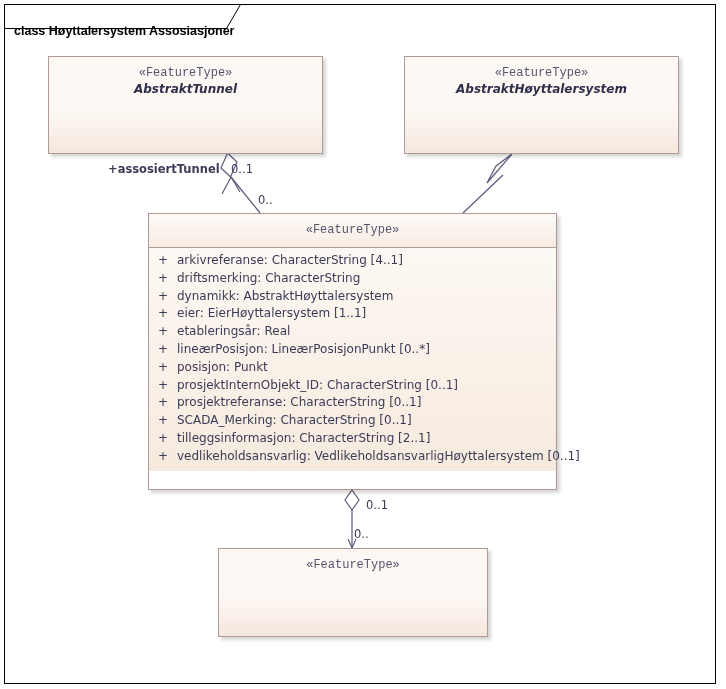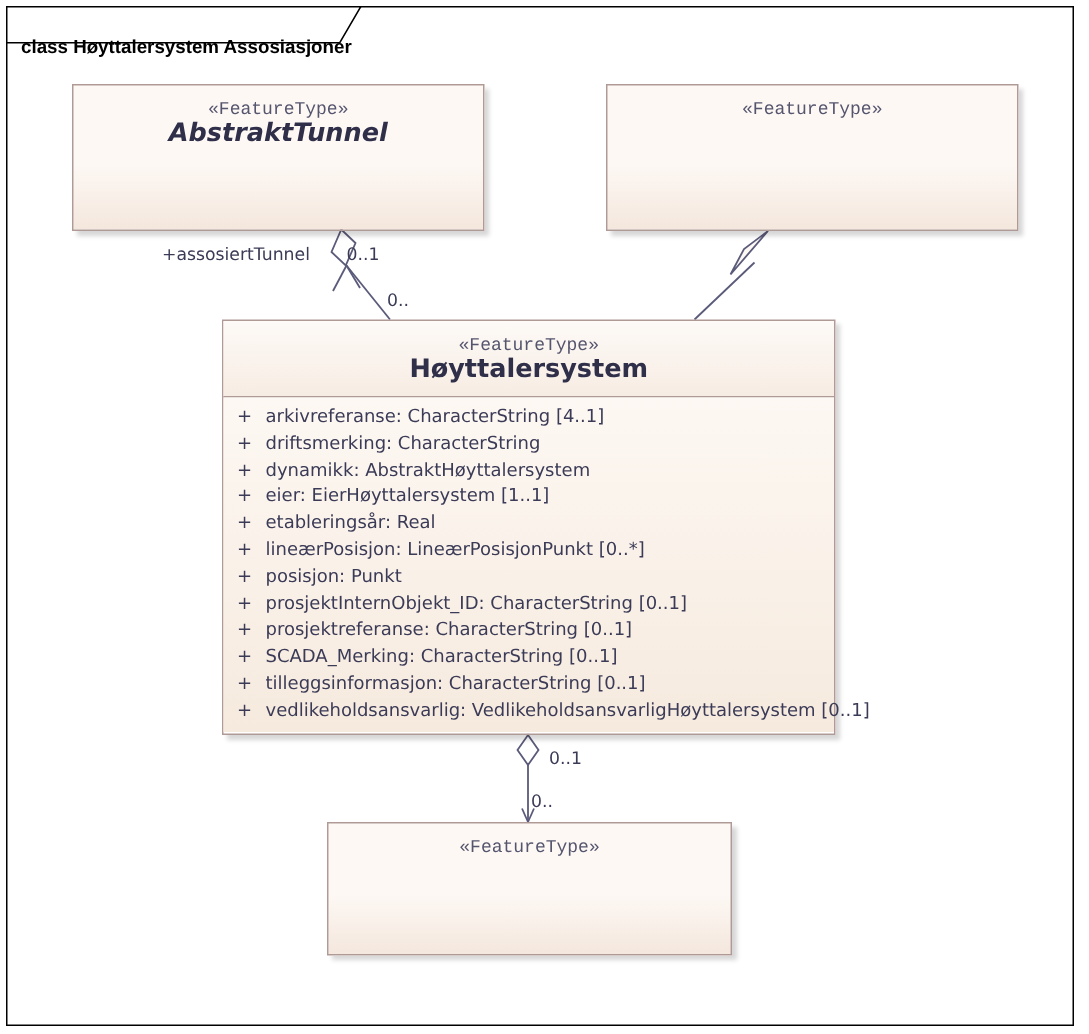--- a/index.html
+++ b/index.html
@@ -83,21 +83,21 @@
   .uml-class.plain .class-header {
     background: transparent;
   }
   .stereotype {
     font-size: 12px;
     color: #55556e;
     line-height: 15px;
     font-family: Liberation Mono, monospace;
   }
   .class-name {
-    font-size: 17px;
+    font-size: 12px;
     font-weight: bold;
     color: #2f2f4a;
     line-height: 17px;
     font-family: "DejaVu Sans", "Liberation Sans", sans-serif;
   }
   .class-name.abstract {
     font-style: italic;
   }
   .attr-divider {
     height: 1px;
@@ -167,45 +167,45 @@
   <g>
     <line x1="352" y1="509" x2="352" y2="548" stroke="#5a5a7a" stroke-width="1.2"></line>
 
     <polygon points="352,490 359,500 352,510 345,500" fill="#ffffff" stroke="#5a5a7a" stroke-width="1.2"></polygon>
 
     <line x1="352" y1="548" x2="348" y2="539" stroke="#5a5a7a" stroke-width="1.2"></line>
     <line x1="352" y1="548" x2="356" y2="539" stroke="#5a5a7a" stroke-width="1.2"></line>
   </g>
 </svg>
 
-<div class="edge-label" style="left:108px; top:162px;">+assosiertTunnel</div>
+<div class="edge-label" style="left:108px; top:162px;font-weight:bold;">+assosiertTunnel</div>
 <div class="edge-label" style="left:231px; top:162px;">0..1</div>
 <div class="edge-label" style="left:258px; top:193px;">0..</div>
 
 <div class="edge-label" style="left:366px; top:498px;">0..1</div>
 <div class="edge-label" style="left:238px; top:556px;">+assosiertHøyttaler</div>
 <div class="edge-label" style="left:354px; top:527px;">0..</div>
 
 <div class="uml-class plain" style="left:48px; top:56px; width:275px; height:98px;">
   <div class="class-header">
     <div class="stereotype">«FeatureType»</div>
     <div class="class-name abstract">AbstraktTunnel</div>
   </div>
 </div>
 
 <div class="uml-class plain" style="left:404px; top:56px; width:275px; height:98px;">
   <div class="class-header">
     <div class="stereotype">«FeatureType»</div>
+    <div class="class-name abstract">AbstraktHøyttalersystem</div>
   </div>
 </div>
 
 <div class="uml-class with-compartment" style="left:148px; top:213px; width:409px; height:277px;">
   <div class="class-header">
     <div class="stereotype">«FeatureType»</div>
-    <div class="class-name">Høyttalersystem</div>
   </div>
   <div class="attr-divider"></div>
   <div class="attr-compartment" id="hoyttalersystem-attrs">
       <div class="attr-row">
         <span class="attr-vis">+</span>
         <span class="attr-text">arkivreferanse: CharacterString [4..1]</span>
       </div>
       <div class="attr-row">
         <span class="attr-vis">+</span>
         <span class="attr-text">driftsmerking: CharacterString</span>
@@ -237,21 +237,21 @@
       <div class="attr-row">
         <span class="attr-vis">+</span>
         <span class="attr-text">prosjektreferanse: CharacterString [0..1]</span>
       </div>
       <div class="attr-row">
         <span class="attr-vis">+</span>
         <span class="attr-text">SCADA_Merking: CharacterString [0..1]</span>
       </div>
       <div class="attr-row">
         <span class="attr-vis">+</span>
-        <span class="attr-text">tilleggsinformasjon: CharacterString [0..1]</span>
+        <span class="attr-text">tilleggsinformasjon: CharacterString [2..1]</span>
       </div>
       <div class="attr-row">
         <span class="attr-vis">+</span>
         <span class="attr-text">vedlikeholdsansvarlig: VedlikeholdsansvarligHøyttalersystem [0..1]</span>
       </div>
     </div>
 </div>
 
 <div class="uml-class plain" style="left:218px; top:548px; width:270px; height:89px;">
   <div class="class-header">

